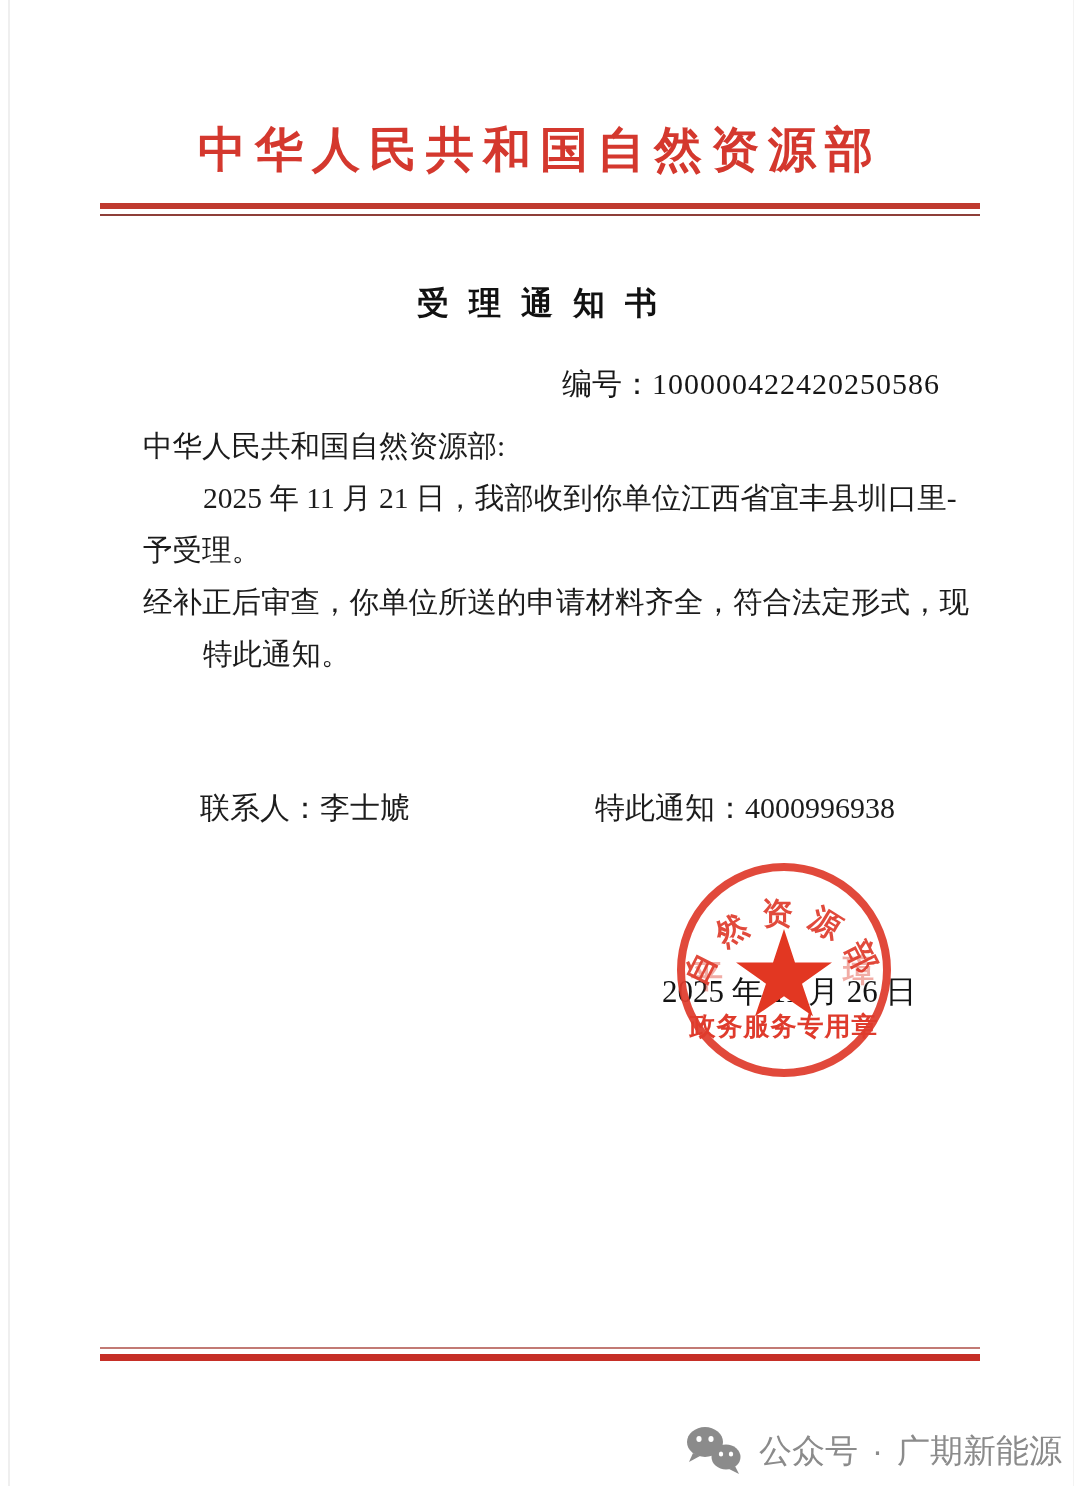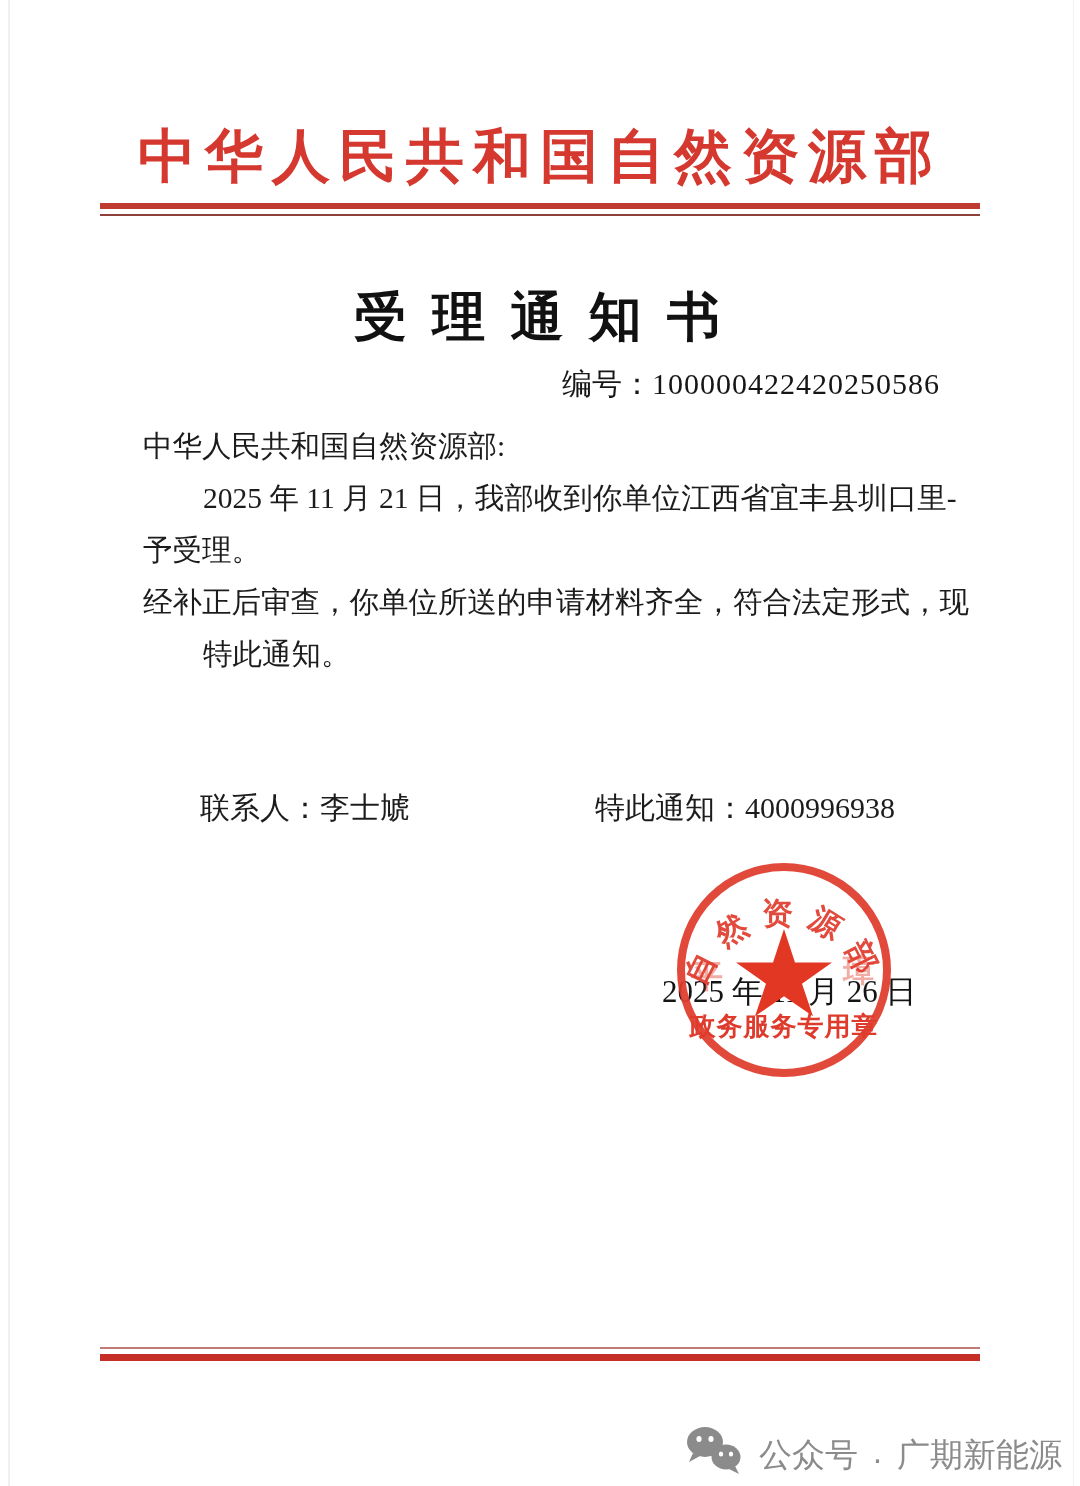--- a/index.html
+++ b/index.html
@@ -11,34 +11,34 @@
     font-family:"Liberation Serif","DejaVu Serif",serif;
     color:#1f1f1f;
   }
   .page-edge-left{position:absolute;left:8px;top:0;width:2px;height:100%;background:#efefef;}
   .page-edge-right{position:absolute;right:6px;top:0;width:1px;height:100%;background:#f3f3f3;}
 
   .ministry-header{
     position:absolute;left:0;top:118px;width:100%;
     text-align:center;
     color:#d4382e;
-    font-size:58px;font-weight:bold;
+    font-size:48px;font-weight:bold;
     letter-spacing:9px;
     white-space:nowrap;
   }
   .rule{position:absolute;left:100px;width:880px;}
   .rule-top-thick{top:203px;height:6px;background:#bf3a2f;}
   .rule-top-thin{top:214px;height:2px;background:#8e3f39;}
   .rule-bottom-thin{top:1347px;height:2px;background:#c27a74;}
   .rule-bottom-thick{top:1354px;height:7px;background:#c62f27;}
 
   .doc-title{
     position:absolute;left:0;top:282px;width:100%;
     text-align:center;
-    font-size:53px;font-weight:bold;
+    font-size:32px;font-weight:bold;
     letter-spacing:6px;
     color:#111;
     white-space:nowrap;
   }
   .doc-number{
     position:absolute;top:364px;right:140px;
     font-size:30px;color:#161616;
     white-space:nowrap;
   }
   .doc-number .num{letter-spacing:1px;}
@@ -89,21 +89,21 @@
     white-space:nowrap;
   }
   .seal-ghost{
     position:absolute;color:#df3b2c;font-size:32px;font-weight:bold;opacity:0.42;
   }
   .seal-ghost-left{left:14px;top:92px;}
   .seal-ghost-right{left:166px;top:86px;}
 
   .footer{
     position:absolute;right:18px;top:1424px;
-    display:flex;align-items:flex-end;gap:14px;
+    display:flex;align-items:center;gap:14px;
     font-family:"Liberation Sans","DejaVu Sans",sans-serif;
     color:#8b8b8b;font-size:33px;
     white-space:nowrap;
   }
   .wechat-icon{width:62px;height:54px;display:block;}
 </style>
 </head>
 <body>
 
 <div class="page">

